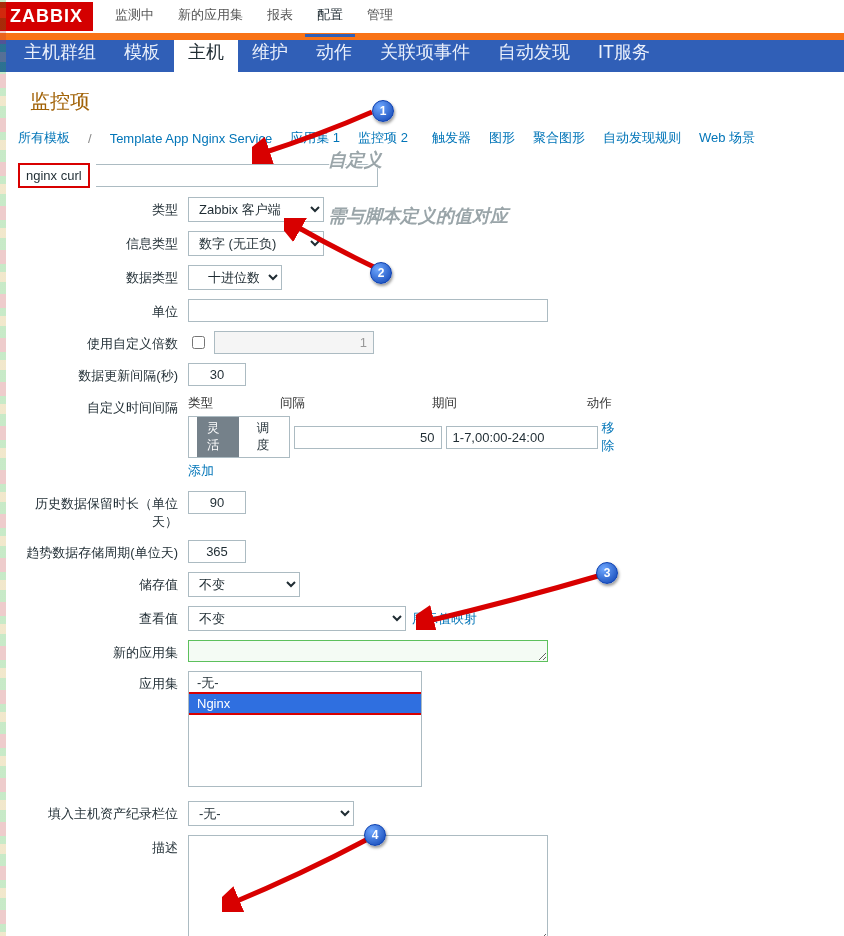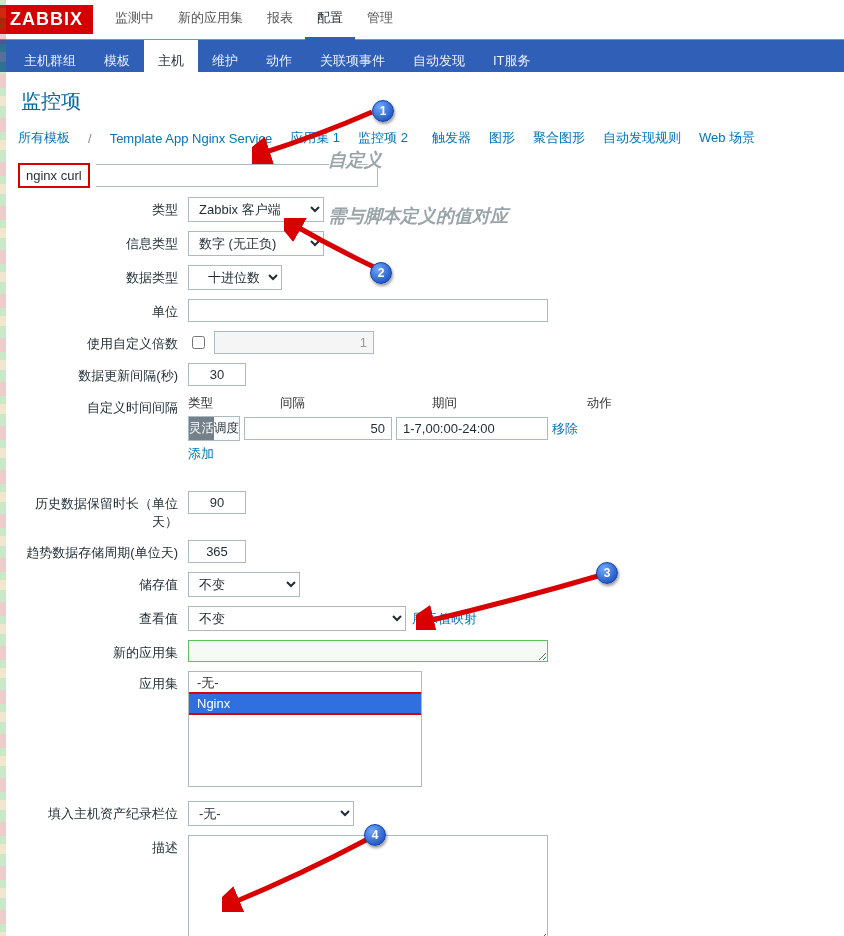--- a/index.html
+++ b/index.html
@@ -7,21 +7,21 @@
     margin: 0;
     font-family: Arial, "Microsoft YaHei", sans-serif;
     font-size: 13px;
     color: #1f2c33;
     background: #fff;
     width: 844px;
     position: relative;
   }
   .topbar {
     background: #fff;
-    border-bottom: 1px solid #f97316;
+    border-bottom: 7px solid #f97316;
     display: flex;
     align-items: center;
     padding: 0 10px 0 0;
     height: 40px;
   }
   .logo {
     background: #d40000;
     color: #fff;
     font-weight: bold;
     padding: 4px 10px;
@@ -40,37 +40,37 @@
     color: #1f2c33;
   }
   .subbar {
     background: #305fb7;
     display: flex;
     padding: 0 10px;
     height: 32px;
     align-items: stretch;
   }
   .subbar > div {
-    padding: 12px 14px;
+    padding: 0 14px;
     color: #eaf0fb;
     cursor: pointer;
-    font-size: 13px;
+    font-size: 18px;
   }
   .subbar > div.active {
     background: #fff;
     color: #1f2c33;
   }
   .page {
     padding: 10px 18px;
   }
   h2 {
     font-weight: normal;
     font-size: 20px;
-    margin: 6px 3px 10px;
-    color: #0369a1;
+    margin: 6px 12px 10px;
+    color: #a16207;
   }
   .tabs {
     display: flex;
     gap: 18px;
     padding: 4px 0 10px;
     font-size: 13px;
     align-items: center;
   }
   .tabs a { color: #0275b8; cursor: pointer; }
   .tabs .sep { color: #888; }
@@ -134,23 +134,24 @@
   .interval-head > div:nth-child(2){ width:155px; }
   .interval-head > div:nth-child(3){ width:158px; }
   .interval-head > div:nth-child(4){ width:40px; }
   .interval-row { display: flex; gap: 4px; align-items:center; }
   .seg {
     display: flex;
     border: 1px solid #acbbc2;
     overflow: hidden;
   }
   .seg > div {
-    padding: 3px 0;
+    padding: 3px 10px;
     cursor: pointer;
     font-size: 12.5px;
+    margin-left: 8px;
   }
   .seg > div.on { background: #75818a; color:#fff; }
   .mult input[type=text]{ background:#f5f5f5; color:#999; text-align:right; }
   .applist {
     width: 234px;
     height: 116px;
     border: 1px solid #acbbc2;
     overflow: auto;
     font-size: 13px;
     position: relative;
@@ -314,21 +315,21 @@
             </div>
             <input type="text" class="w148" value="50" style="">
             <input type="text" style="width: 152px;" value="1-7,00:00-24:00">
             <span class="link">移除</span>
           </div>
           <div><span class="link">添加</span></div>
         </div>
       </div>
     </div>
 
-    <div class="row" style="margin-top:28px;">
+    <div class="row" style="margin-top:11px;">
       <label>历史数据保留时长（单位天）</label>
       <div class="ctl">
           <input type="text" class="w60" value="90" style="">
         </div>
     </div>
 
     <div class="row">
       <label>趋势数据存储周期(单位天)</label>
       <div class="ctl">
           <input type="text" class="w60" value="365" style="">

